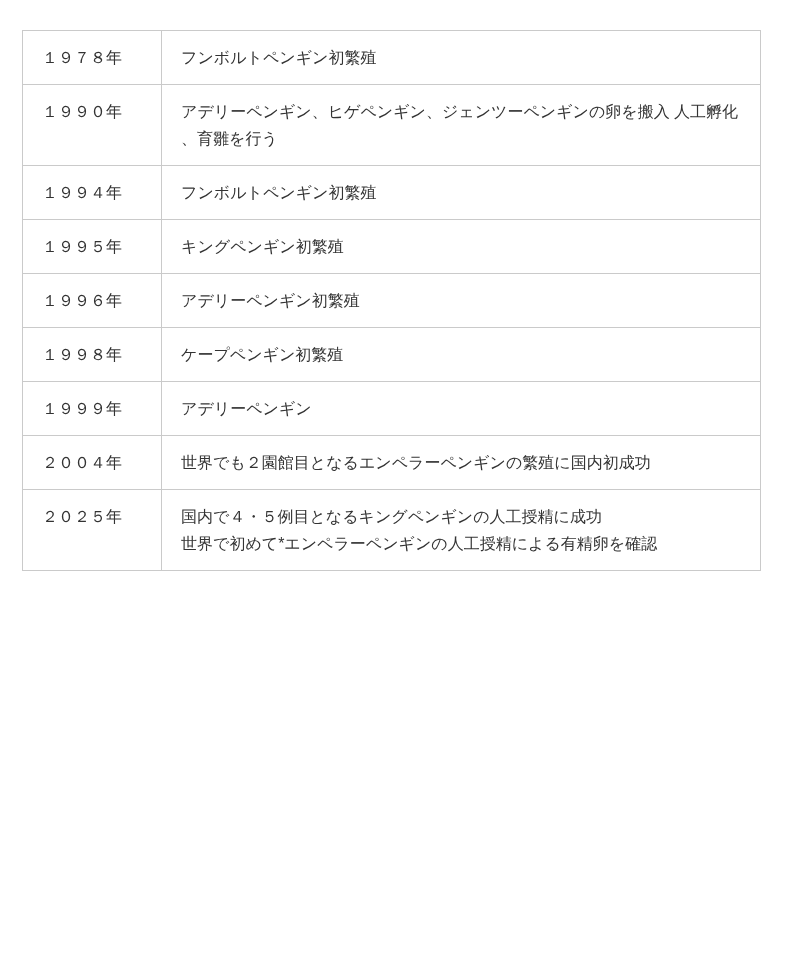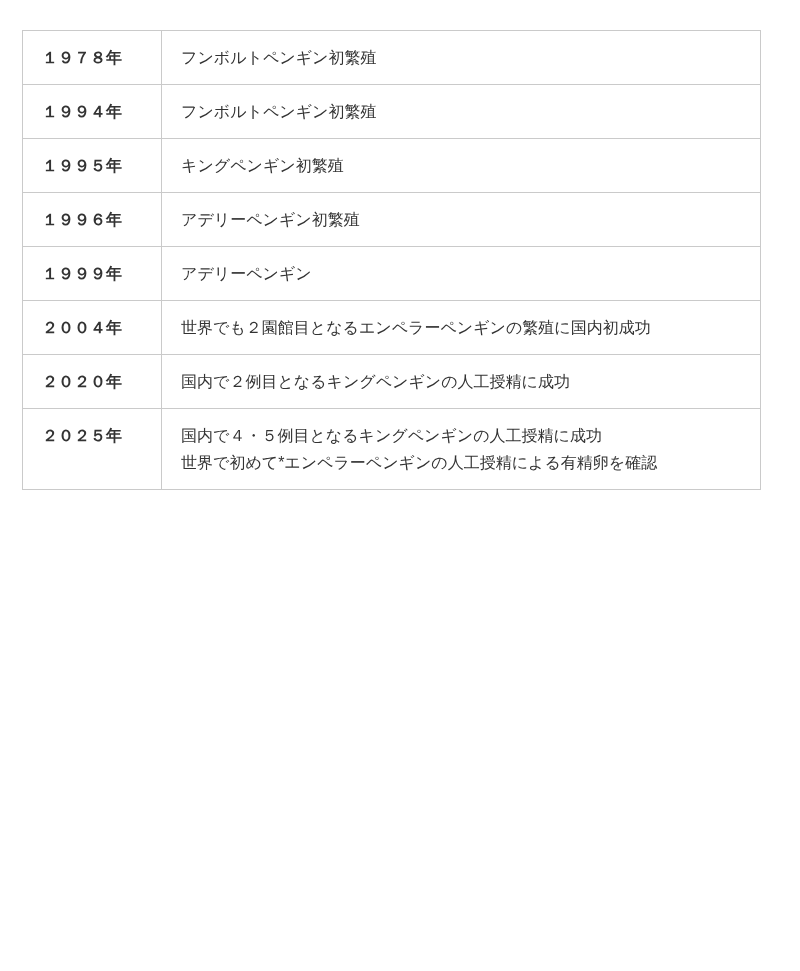--- a/index.html
+++ b/index.html
@@ -32,59 +32,63 @@
     line-height: 27px;
     padding: 13px 16px 13px 19px;
     word-break: break-all;
   }
   td.year-cell {
     width: 139px;
     padding-left: 18px;
     padding-right: 8px;
     white-space: nowrap;
     box-sizing: border-box;
-    font-weight: bold;
   }
   td.desc-cell {
     white-space: pre-line;
   }
 </style>
 </head>
 <body>
 
 <div class="timeline-wrap">
   <table class="timeline">
     <tbody>
       <tr>
         <td class="year-cell">１９７８年</td>
         <td class="desc-cell">フンボルトペンギン初繁殖</td>
       </tr>
       <tr>
+        <td class="year-cell">１９９０年</td>
+        <td class="desc-cell">アデリーペンギン、ヒゲペンギン、ジェンツーペンギンの卵を搬入 人工孵化
+、育雛を行う</td>
+      </tr>
+      <tr>
         <td class="year-cell">１９９４年</td>
         <td class="desc-cell">フンボルトペンギン初繁殖</td>
       </tr>
       <tr>
         <td class="year-cell">１９９５年</td>
         <td class="desc-cell">キングペンギン初繁殖</td>
       </tr>
       <tr>
         <td class="year-cell">１９９６年</td>
         <td class="desc-cell">アデリーペンギン初繁殖</td>
       </tr>
       <tr>
+        <td class="year-cell">１９９８年</td>
+        <td class="desc-cell">ケープペンギン初繁殖</td>
+      </tr>
+      <tr>
         <td class="year-cell">１９９９年</td>
         <td class="desc-cell">アデリーペンギン</td>
       </tr>
       <tr>
         <td class="year-cell">２００４年</td>
         <td class="desc-cell">世界でも２園館目となるエンペラーペンギンの繁殖に国内初成功</td>
-      </tr>
-      <tr>
-        <td class="year-cell">２０２０年</td>
-        <td class="desc-cell">国内で２例目となるキングペンギンの人工授精に成功</td>
       </tr>
       <tr>
         <td class="year-cell">２０２５年</td>
         <td class="desc-cell">国内で４・５例目となるキングペンギンの人工授精に成功
 世界で初めて*エンペラーペンギンの人工授精による有精卵を確認</td>
       </tr>
     </tbody>
   </table>
 </div>
 

